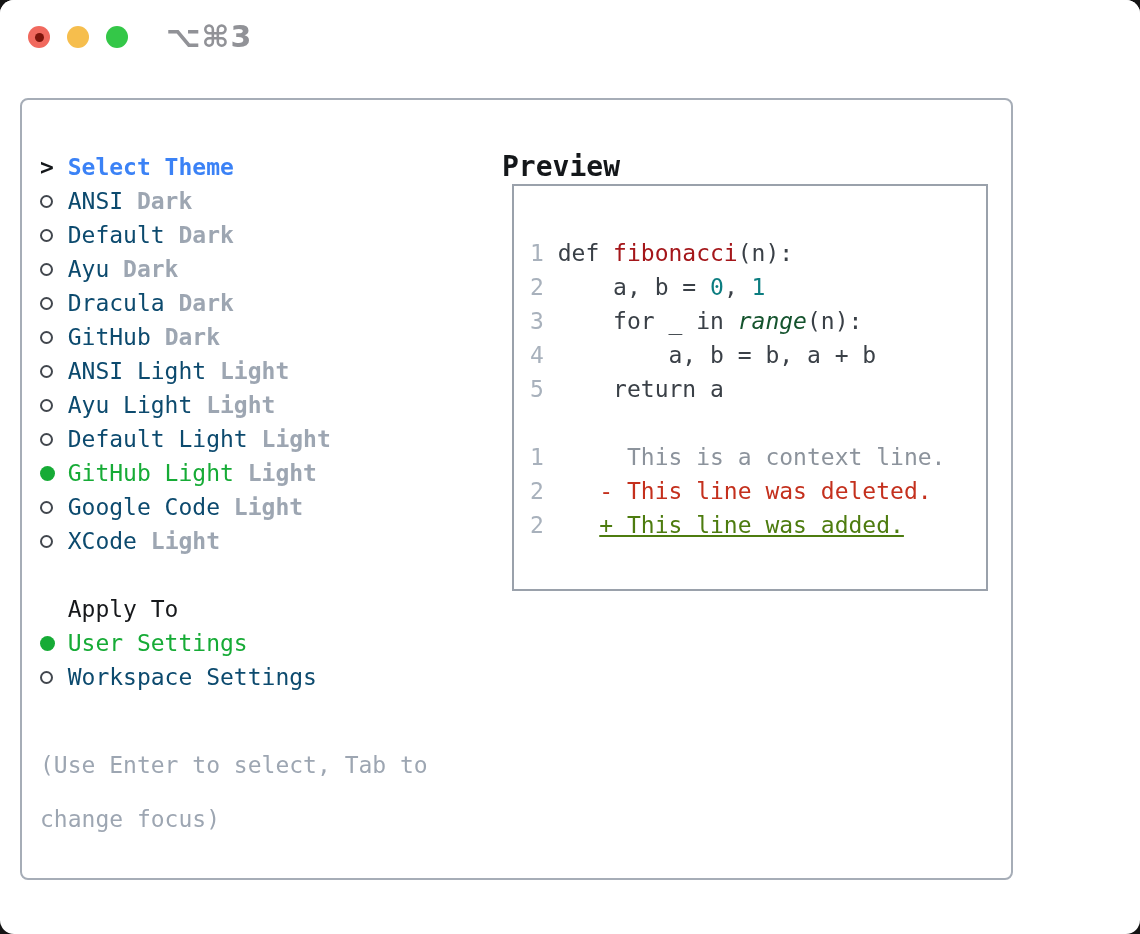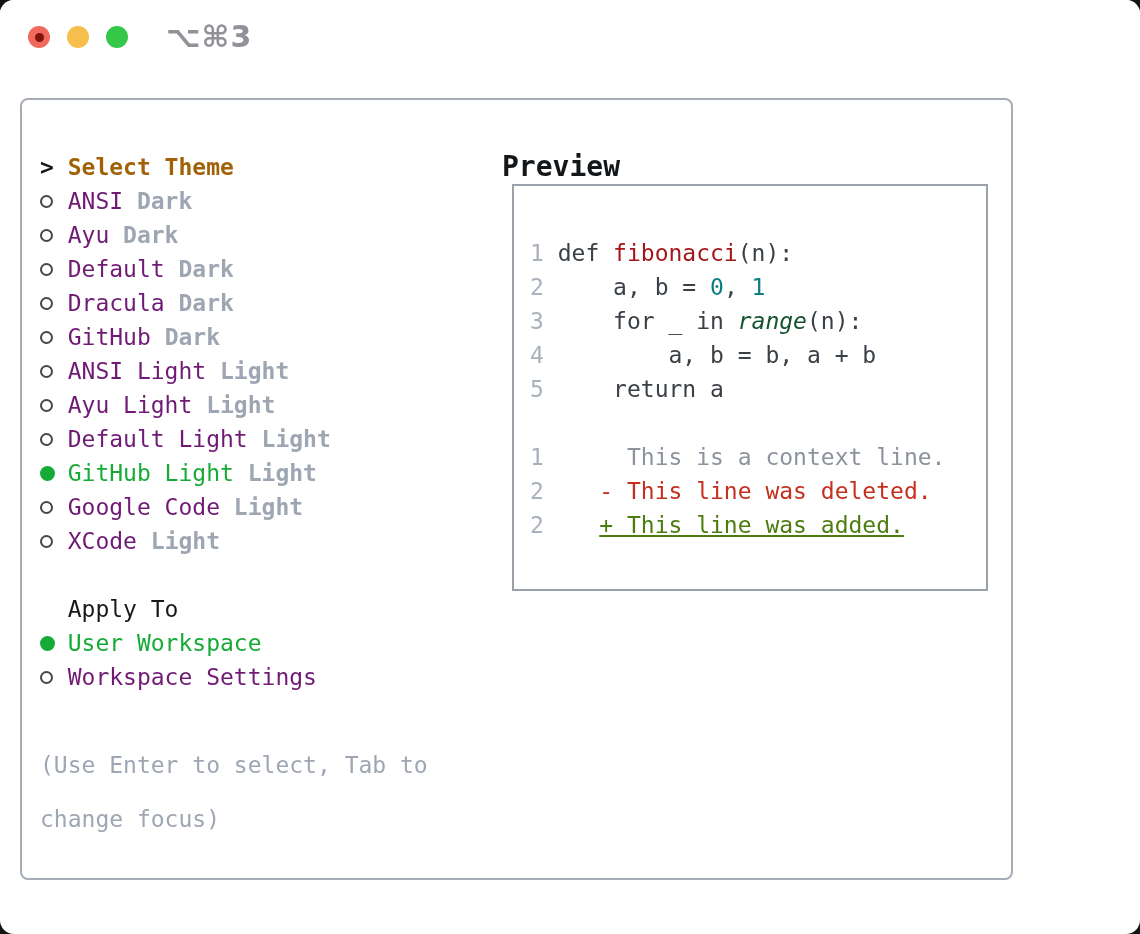--- a/index.html
+++ b/index.html
@@ -28,27 +28,27 @@
   
   .panel {
     position:absolute; left:20px; top:98px; width:993px; height:782px;
     background:#ffffff; border:2px solid #a6adb7; border-radius:8px;
   }
 
   .left-col { position:absolute; left:18px; top:50px; }
   .row { height:34px; line-height:34px; font-size:23px; white-space:pre; color:#3a4047; }
   .marker { display:inline-block; width:2ch; }
   .prefix { font-weight:bold; color:#14171a; }
-  .heading-text { font-weight:bold; color:#a16207; }
+  .heading-text { font-weight:bold; color:#3b82f6; }
   .radio {
     display:inline-block; width:13px; height:13px; border-radius:50%;
     border:2px solid #42474e; background:transparent; vertical-align:1px;
   }
   .radio.sel { border:none; width:15px; height:15px; background:#16ab36; vertical-align:0; }
-  .theme-name { color:#701a75; }
+  .theme-name { color:#0c4a6e; }
   .theme-name.sel { color:#16ab36; }
   .tag { color:#9da6b2; margin-left:1ch;font-weight:bold; }
   .apply-heading { color:#16181b; }
   .help { color:#9da6b2;margin-top:20px; }
   .spacer { height:34px; }
 
   
   .preview-heading {
     position:absolute; left:480px; top:50px; height:34px; line-height:34px;
     font-size:28px; font-weight:bold; color:#14171a;
@@ -80,33 +80,33 @@
       <span class="light yellow"></span>
       <span class="light green"></span>
     </div>
     <div class="win-title">⌥⌘3</div>
   </div>
 
   <div class="panel">
     <div class="left-col" id="left-col">
         <div class="row"><span class="marker prefix">&gt;</span><span class="heading-text">Select Theme</span></div>
         <div class="row"><span class="marker"><span class="radio"></span></span><span class="theme-name">ANSI</span><span class="tag">Dark</span></div>
+        <div class="row"><span class="marker"><span class="radio"></span></span><span class="theme-name">Default</span><span class="tag">Dark</span></div>
         <div class="row"><span class="marker"><span class="radio"></span></span><span class="theme-name">Ayu</span><span class="tag">Dark</span></div>
-        <div class="row"><span class="marker"><span class="radio"></span></span><span class="theme-name">Default</span><span class="tag">Dark</span></div>
         <div class="row"><span class="marker"><span class="radio"></span></span><span class="theme-name">Dracula</span><span class="tag">Dark</span></div>
         <div class="row"><span class="marker"><span class="radio"></span></span><span class="theme-name">GitHub</span><span class="tag">Dark</span></div>
         <div class="row"><span class="marker"><span class="radio"></span></span><span class="theme-name">ANSI Light</span><span class="tag">Light</span></div>
         <div class="row"><span class="marker"><span class="radio"></span></span><span class="theme-name">Ayu Light</span><span class="tag">Light</span></div>
         <div class="row"><span class="marker"><span class="radio"></span></span><span class="theme-name">Default Light</span><span class="tag">Light</span></div>
         <div class="row"><span class="marker"><span class="radio sel"></span></span><span class="theme-name sel">GitHub Light</span><span class="tag">Light</span></div>
         <div class="row"><span class="marker"><span class="radio"></span></span><span class="theme-name">Google Code</span><span class="tag">Light</span></div>
         <div class="row"><span class="marker"><span class="radio"></span></span><span class="theme-name">XCode</span><span class="tag">Light</span></div>
         <div class="spacer"></div>
         <div class="row"><span class="marker"></span><span class="apply-heading">Apply To</span></div>
-        <div class="row"><span class="marker"><span class="radio sel"></span></span><span class="theme-name sel">User Workspace</span></div>
+        <div class="row"><span class="marker"><span class="radio sel"></span></span><span class="theme-name sel">User Settings</span></div>
         <div class="row"><span class="marker"><span class="radio"></span></span><span class="theme-name">Workspace Settings</span></div>
         <div class="spacer"></div>
         <div class="row help">(Use Enter to select, Tab to</div>
         <div class="row help">change focus)</div>
       </div>
     <div class="preview-heading">Preview</div>
     <div class="preview-box" id="preview-box">
         <div class="pline"><span class="tok-ln">1 </span><span class="tok-d">def </span><span class="tok-fn">fibonacci</span><span class="tok-d">(n):</span></div>
         <div class="pline"><span class="tok-ln">2 </span><span class="tok-d">    a, b = </span><span class="tok-num">0</span><span class="tok-d">, </span><span class="tok-num">1</span></div>
         <div class="pline"><span class="tok-ln">3 </span><span class="tok-d">    for _ in </span><span class="tok-bi">range</span><span class="tok-d">(n):</span></div>

